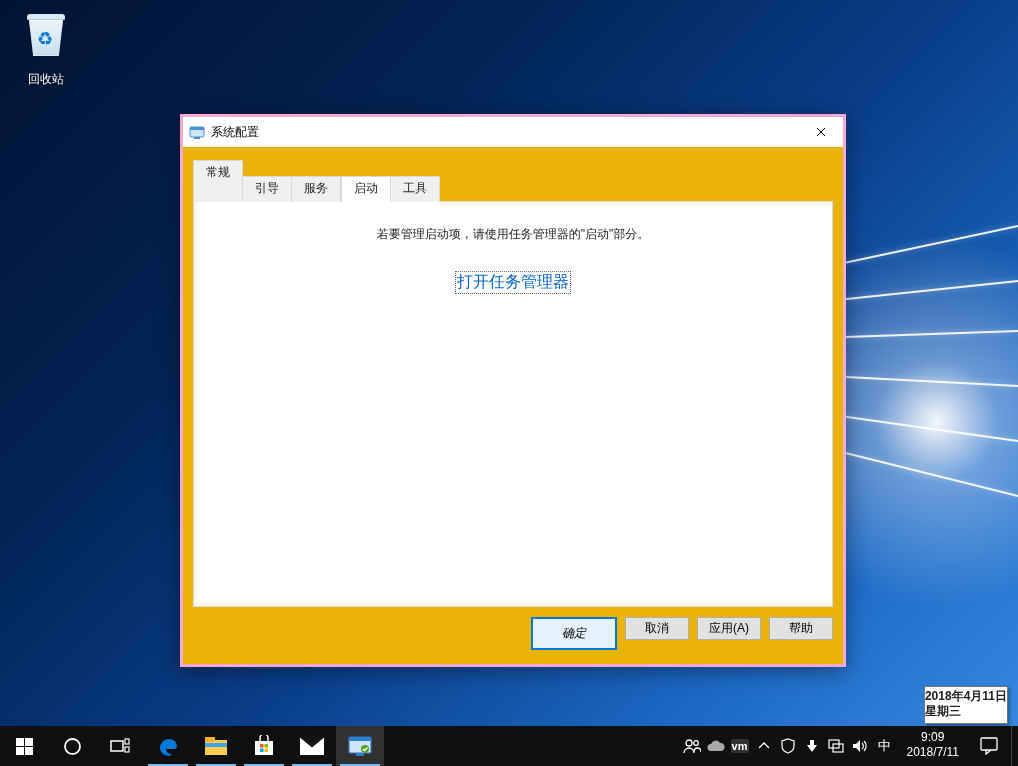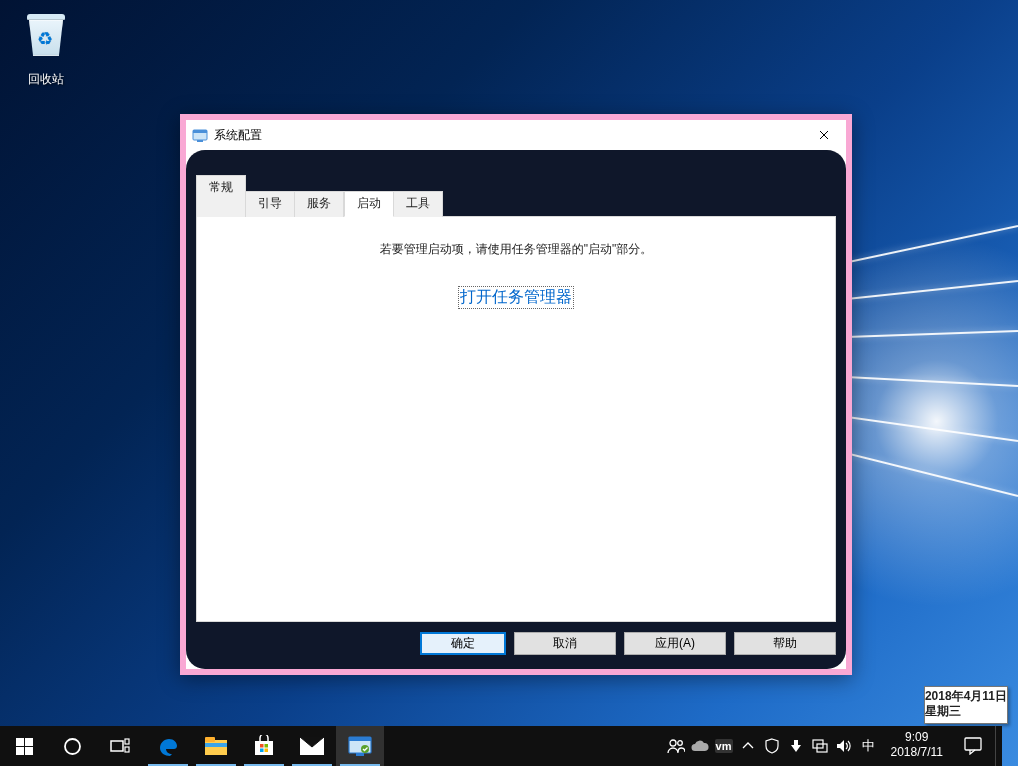--- a/index.html
+++ b/index.html
@@ -88,21 +88,21 @@
     margin-top: 15px;
   }
 
   
   .window {
     position: absolute;
     left: 180px;
     top: 114px;
     width: 660px;
     background: #fff;
-    border: 6px solid #f9a8d4;
+    border: 3px solid #f9a8d4;
     box-shadow: 0 4px 20px rgba(0,0,0,0.4);
   }
   .titlebar {
     height: 30px;
     display: flex;
     align-items: center;
     padding: 0 0 0 6px;
     background: #fff;
   }
   .titlebar .ticon {
@@ -118,23 +118,22 @@
     width: 45px;
     height: 30px;
     display: flex;
     align-items: center;
     justify-content: center;
     font-size: 13px;
     color: #000;
   }
 
   .dlg-body {
-    background: #0f172a;
-    padding: 24px 10px 10px;
-    border-radius: 19px;
+    background: #eab308;
+    padding: 12px 10px 10px;
   }
 
   
   .tabstrip {
     display: flex;
     position: relative;
     top: 1px;
     z-index: 2;
   }
   .tab {
@@ -179,33 +178,34 @@
     padding: 0 1px;
   }
 
   .dlg-buttons {
     display: flex;
     justify-content: flex-end;
     gap: 8px;
     padding: 10px 0 4px;
   }
   .dlg-buttons button {
-    width: 102px;
+    width: 64px;
     height: 23px;
     font-size: 12px;
     font-family: inherit;
     background: #e1e1e1;
     border: 1px solid #adadad;
     cursor: default;
   }
   .dlg-buttons button.default {
     border: 2px solid #0078d7;
     background: #e5f1fb;
     width: 86px;
-    height: 23px;
+    height: 33px;
+    font-style: italic;
   }
 
   
   .datetip {
     position: absolute;
     right: 10px;
     bottom: 42px;
     background: #fff;
     border: 1px solid #767676;
     padding: 2px 0 3px;
@@ -214,21 +214,21 @@
     color: #222;
     box-shadow: 2px 2px 3px rgba(0,0,0,0.3);
     font-weight: bold;
   }
 
   
   .taskbar {
     position: absolute;
     bottom: 0;
     left: 0;
-    right: 16px;
+    right: 0;
     height: 40px;
     background: #101010;
     display: flex;
     align-items: stretch;
     color: #fff;
   }
   .tb-item {
     width: 48px;
     display: flex;
     align-items: center;

